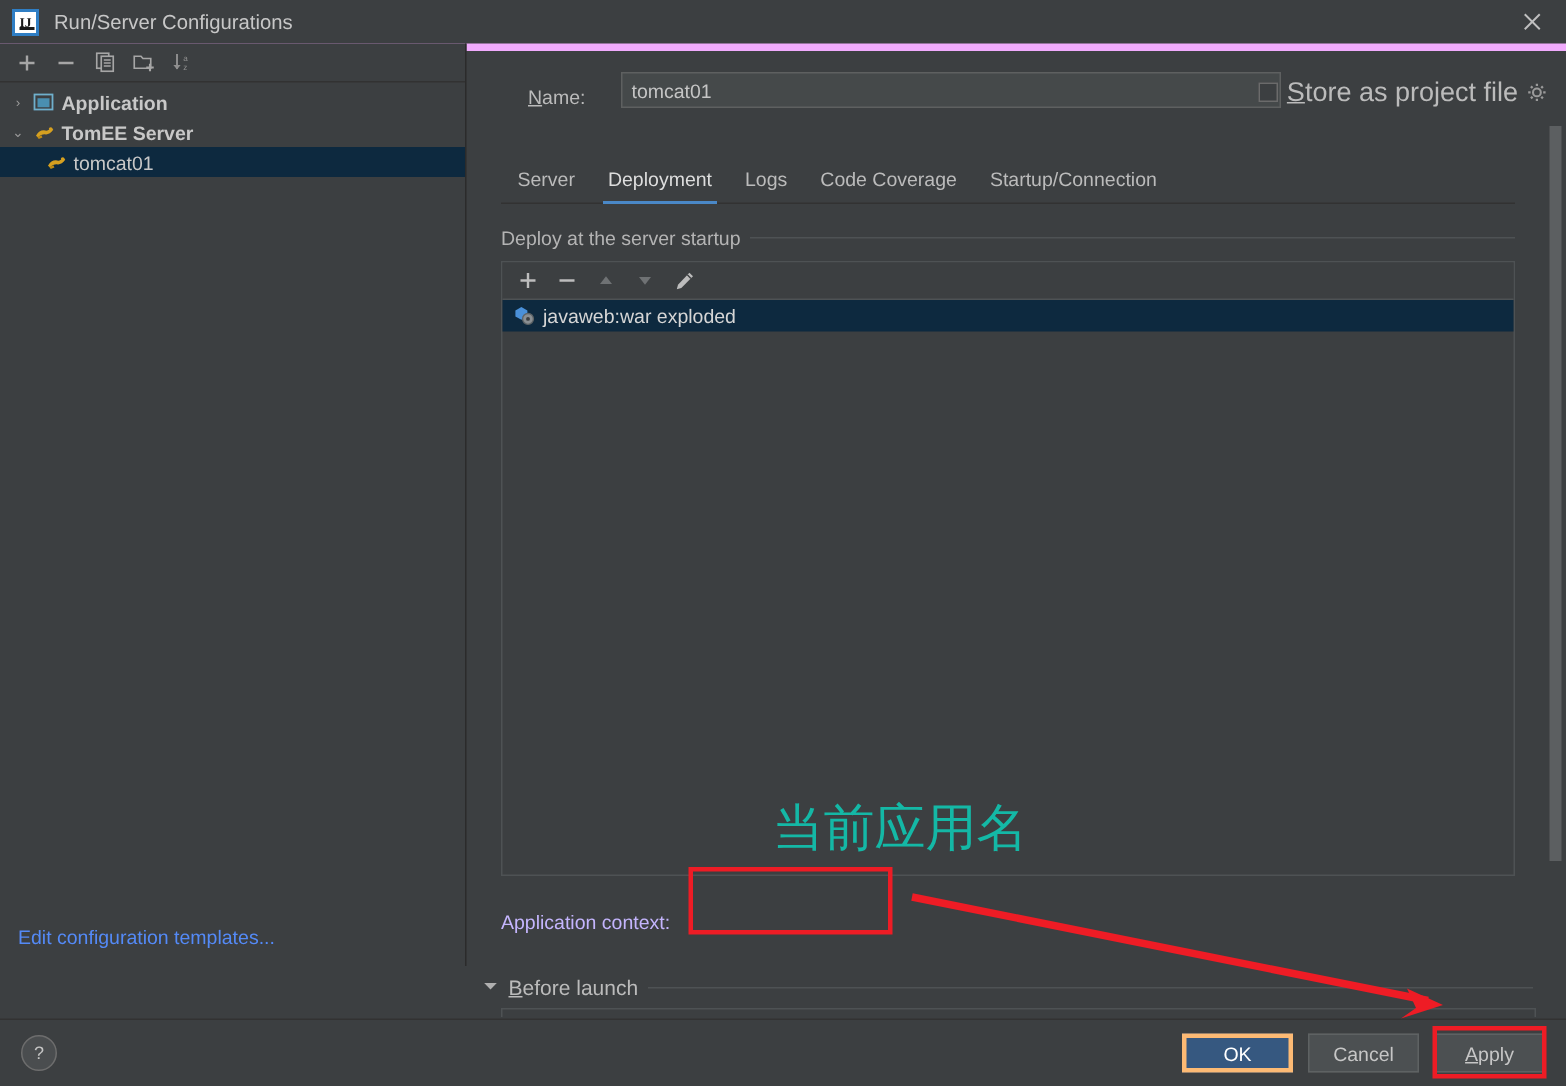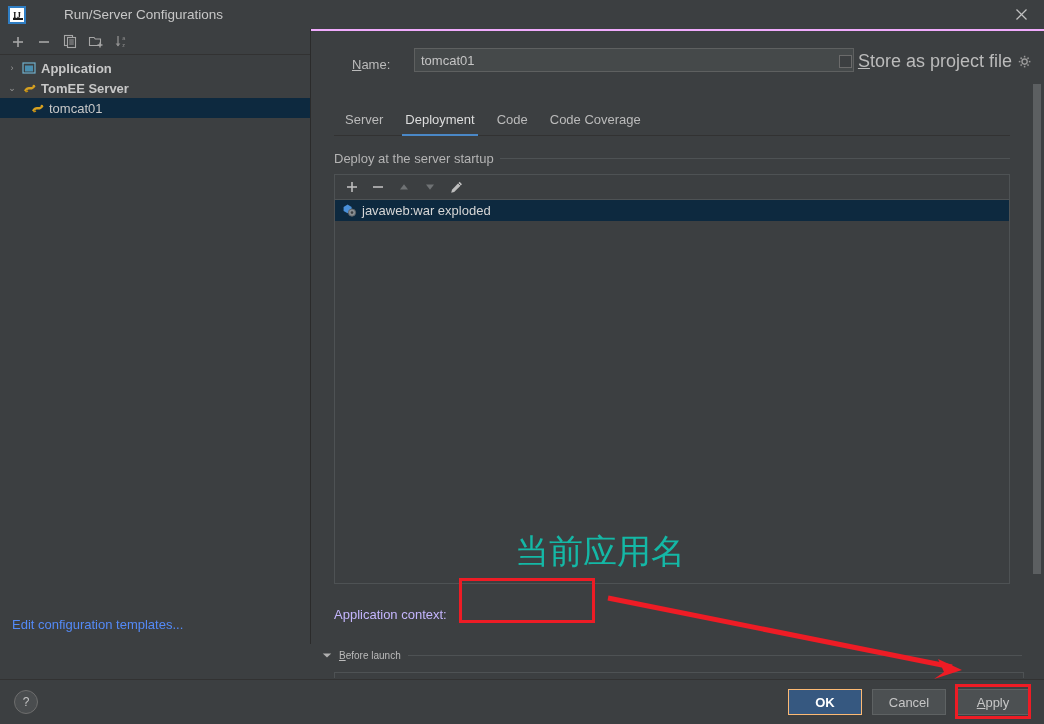--- a/index.html
+++ b/index.html
@@ -23,24 +23,23 @@
     background: #3c3f41;
     box-sizing: border-box;
   }
 
   
   .titlebar {
     position: absolute;
     left: 0; top: 0;
     width: 1044px; height: 29px;
     background: #3c3f41;
-    border-bottom: 2px solid #f0abfc;
-    display: flex;
-    align-items: center;
-    gap: 28px;
+    border-bottom: 5px solid #f0abfc;
+    display: flex;
+    align-items: center;
   }
   .ij-logo {
     width: 18px; height: 18px;
     margin-left: 8px;
     border: 2px solid #2f7ec4;
     background: #ffffff;
     box-sizing: border-box;
     position: relative;
     display: flex; align-items: center; justify-content: center;
     font-size: 9px; font-weight: bold; color: #1b1b1b;
@@ -317,21 +316,21 @@
     display: flex;
     align-items: center;
     gap: 7px;
   }
   .bl-tri {
     font-size: 9px;
     color: #b0b0b0;
     cursor: pointer;
   }
   .bl-title {
-    font-size: 10px;
+    font-size: 14px;
     color: #bbbbbb;
     white-space: nowrap;
   }
   .bl-title u { text-decoration: underline; }
   .bl-line {
     flex: 1;
     height: 1px;
     background: #4e5254;
   }
   .bl-box {
@@ -376,23 +375,23 @@
     font-size: 13px;
     color: #c6c6c6;
     background: #4c5052;
     border: 1px solid #5e6263;
     box-sizing: border-box;
     cursor: pointer;
     padding: 0 12px;
   }
   .btn.primary {
     background: #365880;
-    border: 1px solid #fdba74;
+    border: 3px solid #fdba74;
     color: #ffffff;
-    font-weight: bold;
+    font-weight: normal;
   }
   .btn u { text-decoration: underline; }
 
   
   .vscroll {
     position: absolute;
     right: 3px; top: 55px;
     width: 8px; height: 490px;
     background: #5c5f61;
     border-radius: 0px;
@@ -538,22 +537,23 @@
             <line x1="10.6" y1="2.6" x2="9.5" y2="3.7"></line>
             <line x1="3.7" y1="9.5" x2="2.6" y2="10.6"></line>
           </g>
         </svg>
       </span>
     </div>
 
     <div class="tabs">
       <div class="tab">Server</div>
       <div class="tab active">Deployment</div>
-      <div class="tab">Code</div>
+      <div class="tab">Logs</div>
       <div class="tab">Code Coverage</div>
+      <div class="tab">Startup/Connection</div>
     </div>
 
     <div class="group">
       <div class="group-title-row">
         <span class="group-title">Deploy at the server startup</span>
         <span class="group-line"></span>
       </div>
       <div class="group-body">
         <div class="inner-toolbar">
           <div class="tb-btn">

